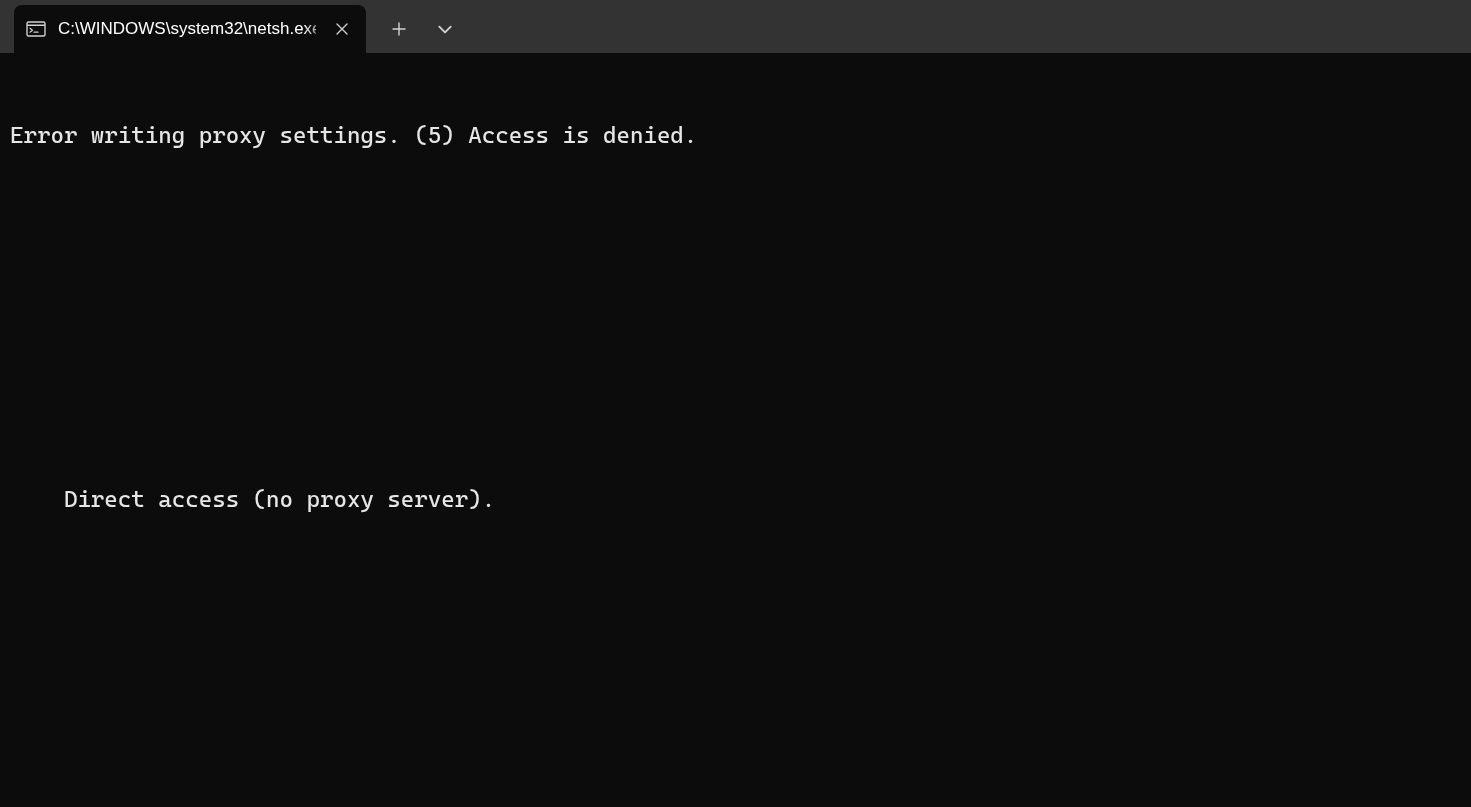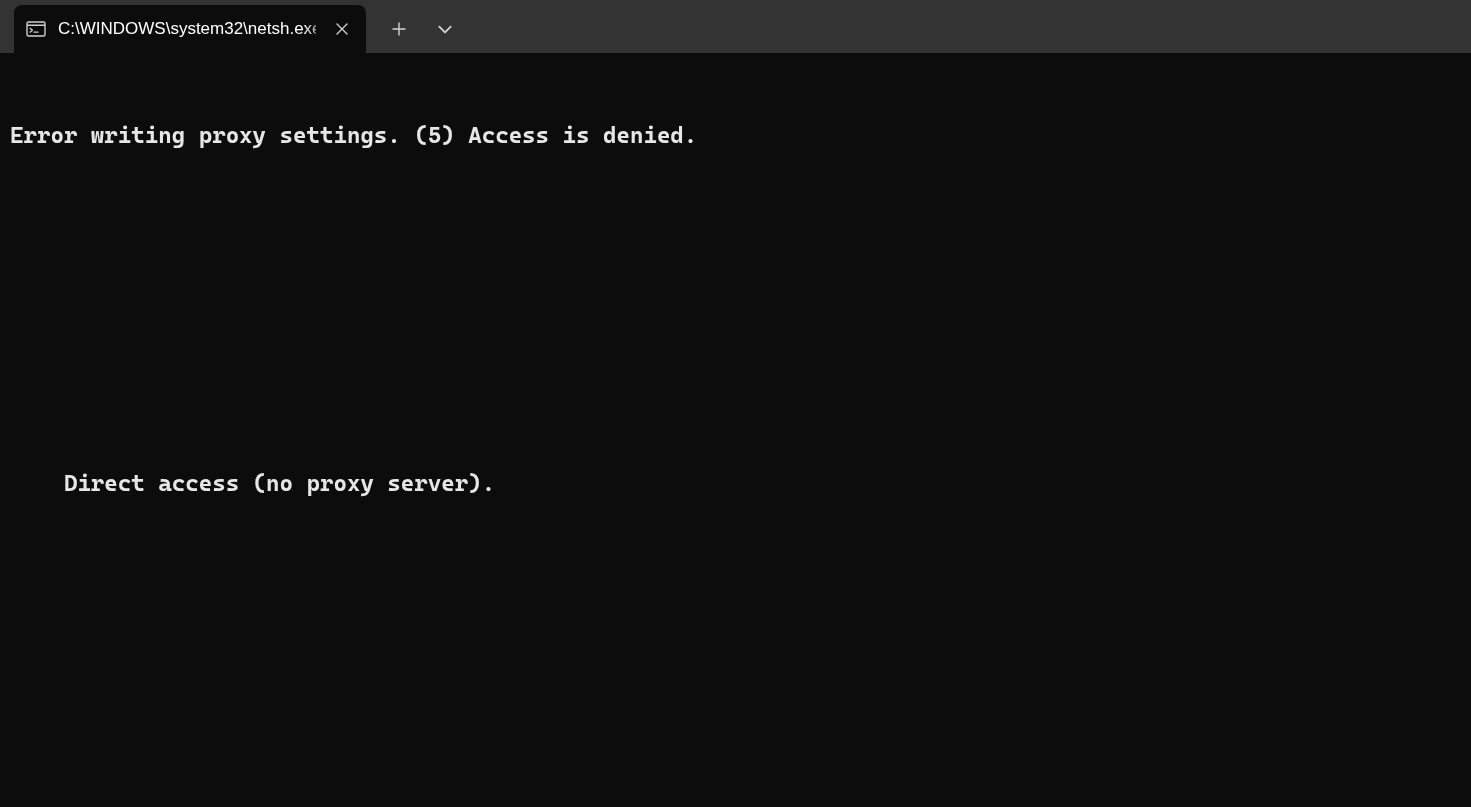--- a/index.html
+++ b/index.html
@@ -108,31 +108,32 @@
       flex: 1;
       background: #0c0c0c;
       padding: 10px 10px 0 10px;
       font-family: "Cascadia Mono", "Consolas", monospace;
       font-size: 23px;
       line-height: 29px;
       color: #e6e6e6;
       white-space: pre;
       overflow: hidden;
       letter-spacing: 0px;
-      font-weight: 700;
+      font-weight: 400;
     }
     .terminal-line {
       display: block;
     }
     .blank-line {
       display: block;
       height: 29px;
     }
     .indent {
       padding-left: 4ch;
+      margin-top: 16px;
     }
   </style>
 </head>
 <body>
 
 <div class="tab-bar">
   <div class="tab-bar-inner">
     <div class="tab">
       <span class="tab-icon">
         <svg viewBox="0 0 20 20" width="20" height="20">

